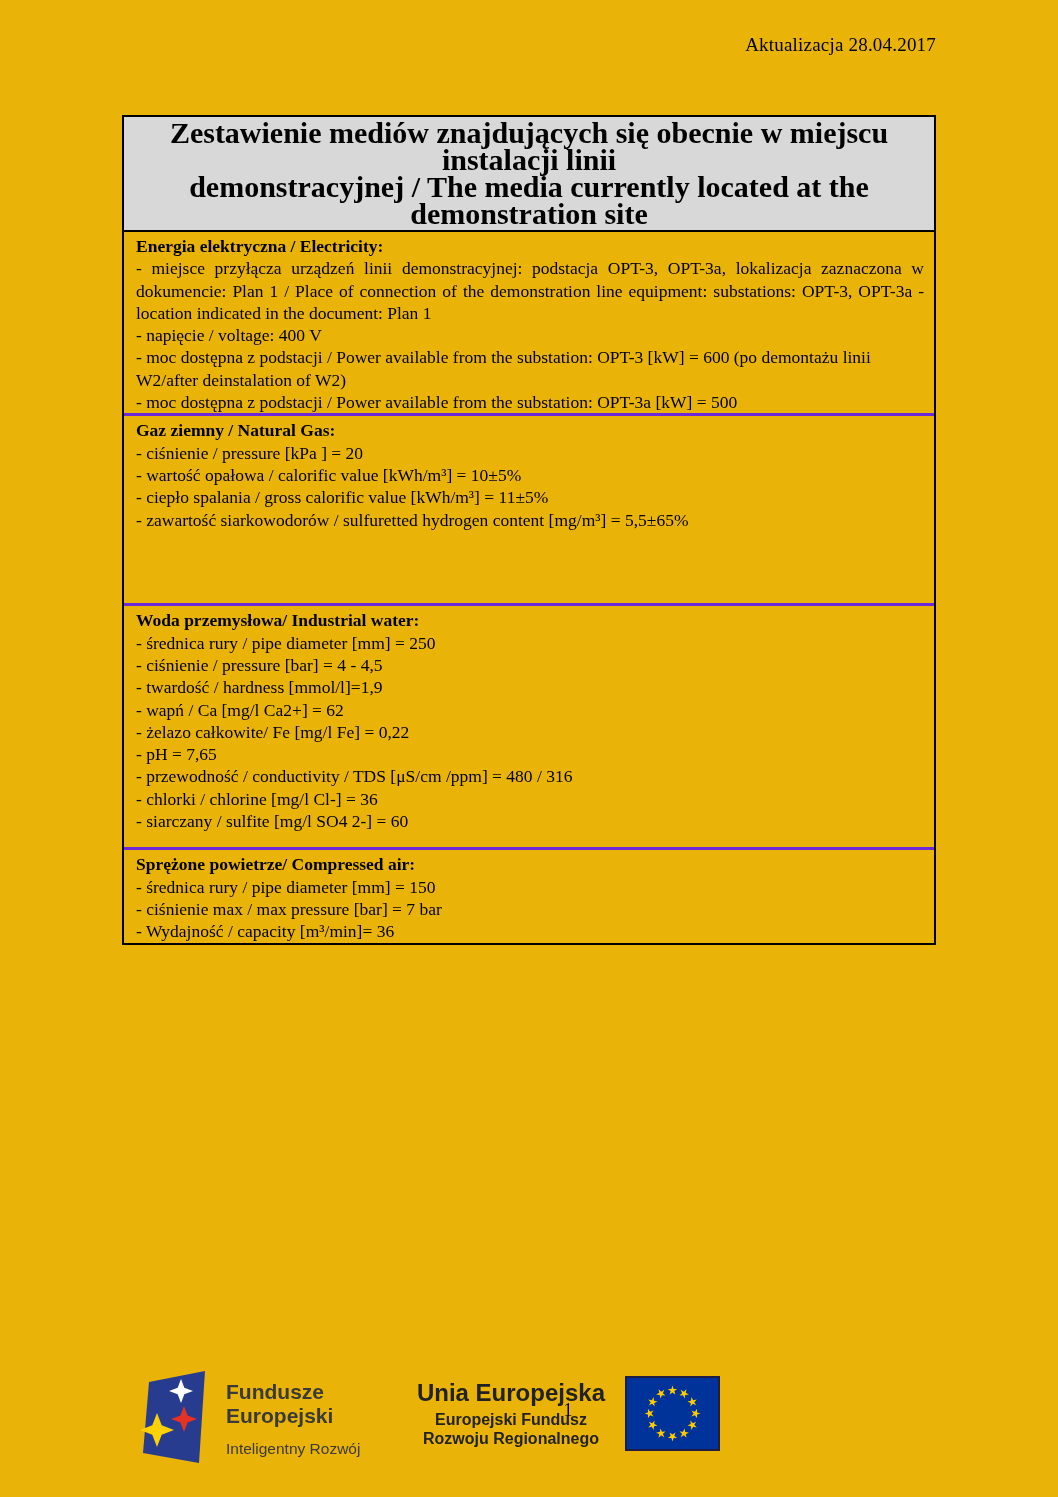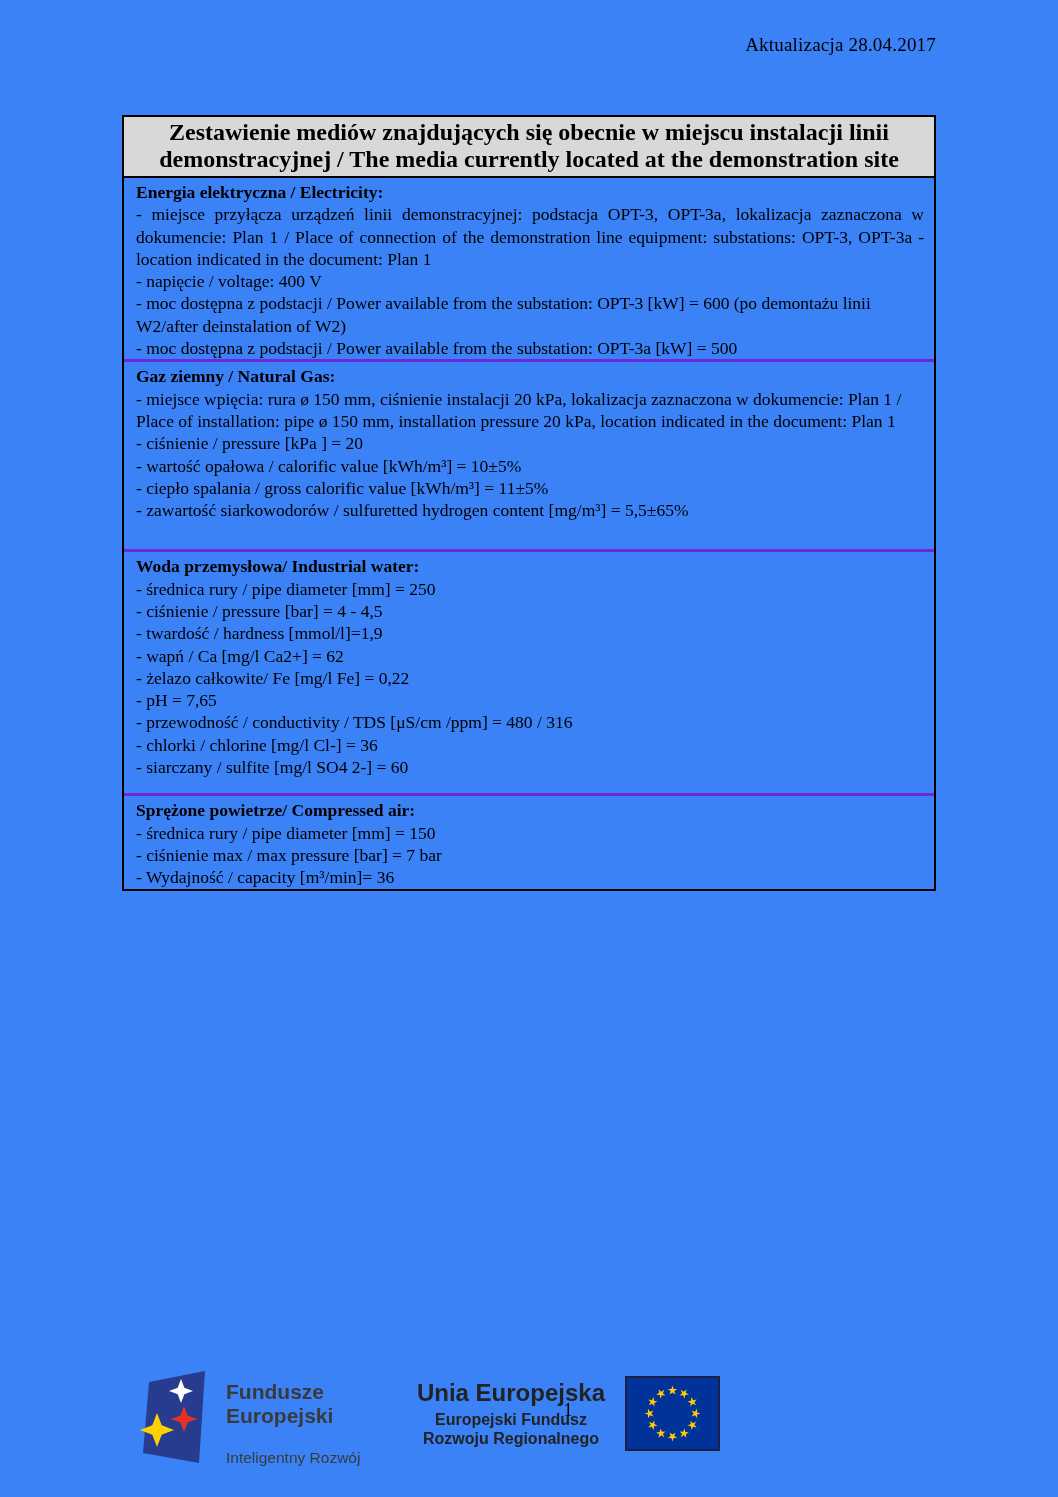--- a/index.html
+++ b/index.html
@@ -1,52 +1,52 @@
 <!DOCTYPE html>
 <html><head>
 <meta charset="utf-8">
 <style>
   * { margin:0; padding:0; box-sizing:border-box; }
   body { background:#ffffff; }
   .page {
-    position:relative; width:1058px; height:1497px; background:#3b82f6;
+    position:relative; width:1058px; height:1497px; background:#eab308;
     font-family:"Liberation Serif", serif; color:#000;
   }
   .update-note {
     position:absolute; top:34px; right:122px;
     font-size:19px; letter-spacing:0.2px;
   }
   .media-table {
     position:absolute; left:122px; top:115px; width:814px;
     border:2px solid #000;
   }
   .table-header {
     min-height:57px; background:#d8d8d8; border-bottom:2px solid #000;
-    text-align:center; font-weight:bold; font-size:24px; line-height:27px;
+    text-align:center; font-weight:bold; font-size:30px; line-height:27px;
     padding:2px 6px 3px 6px;
   }
   .table-section {
     padding:3px 10px 0 12px; font-size:17.5px; line-height:22.3px;
     border-bottom:3px solid #6d28d9;
   }
   .table-section.last { border-bottom:none;border-radius:6px; }
   .sec-electricity { min-height:180px; }
   .sec-gas { min-height:190px; }
   .sec-water { min-height:244px; }
   .sec-air { min-height:93px; }
   .sec-heading { font-weight:bold; }
   .line.justify { text-align:justify; }
   .footer { position:absolute; left:0; top:1366px; width:894px; height:115px; }
   .fe-logo { position:absolute; left:140px; top:3px; display:flex; }
   .fe-text {
     font-family:"Liberation Sans", sans-serif; color:#3a3a3a;
     margin-left:16px; padding-top:11px;
   }
   .fe-name { font-weight:bold; font-size:21px; line-height:24px; }
-  .fe-program { font-size:15.5px; margin-top:21px; }
+  .fe-program { font-size:15.5px; margin-top:12px; }
   .eu-logo { position:absolute; right:174px; top:8px; display:flex; align-items:flex-start;margin-left:28px; }
   .eu-text {
     text-align:right; font-family:"Liberation Sans", sans-serif; color:#222;
     margin-right:20px; padding-top:5px;
   }
   .eu-name { font-weight:bold; font-size:24px; line-height:27px; }
   .eu-fund { font-weight:bold; font-size:16px; line-height:19px; margin-top:4px;text-align:center; }
   .eu-flag { margin-top:2px; }
   .page-number {
     position:absolute; top:1400px; left:546px; width:44px;
@@ -69,21 +69,20 @@
     <div class="table-section sec-electricity">
       <div class="sec-heading">Energia elektryczna / Electricity:</div>
       <div class="line justify">- miejsce przyłącza urządzeń linii demonstracyjnej: podstacja OPT-3, OPT-3a, lokalizacja zaznaczona w dokumencie: Plan 1 / Place of connection of the demonstration line equipment: substations: OPT-3, OPT-3a - location indicated in the document: Plan 1</div>
       <div class="line">- napięcie / voltage: 400 V</div>
       <div class="line">- moc dostępna z podstacji / Power available from the substation: OPT-3 [kW] = 600 (po demontażu linii W2/after deinstalation of W2)</div>
       <div class="line">- moc dostępna z podstacji / Power available from the substation: OPT-3a [kW] = 500</div>
     </div>
 
     <div class="table-section sec-gas">
       <div class="sec-heading">Gaz ziemny / Natural Gas:</div>
-      <div class="line">- miejsce wpięcia: rura ø 150 mm, ciśnienie instalacji 20 kPa, lokalizacja zaznaczona w dokumencie: Plan 1 / Place of installation: pipe ø 150 mm, installation pressure 20 kPa, location indicated in the document: Plan 1</div>
       <div class="line">- ciśnienie / pressure [kPa ] = 20</div>
       <div class="line">- wartość opałowa / calorific value [kWh/m³] = 10±5%</div>
       <div class="line">- ciepło spalania / gross calorific value [kWh/m³] = 11±5%</div>
       <div class="line">- zawartość siarkowodorów / sulfuretted hydrogen content [mg/m³] = 5,5±65%</div>
     </div>
 
     <div class="table-section sec-water">
       <div class="sec-heading">Woda przemysłowa/ Industrial water:</div>
       <div class="line">- średnica rury / pipe diameter [mm] = 250</div>
       <div class="line">- ciśnienie / pressure [bar] = 4 - 4,5</div>

